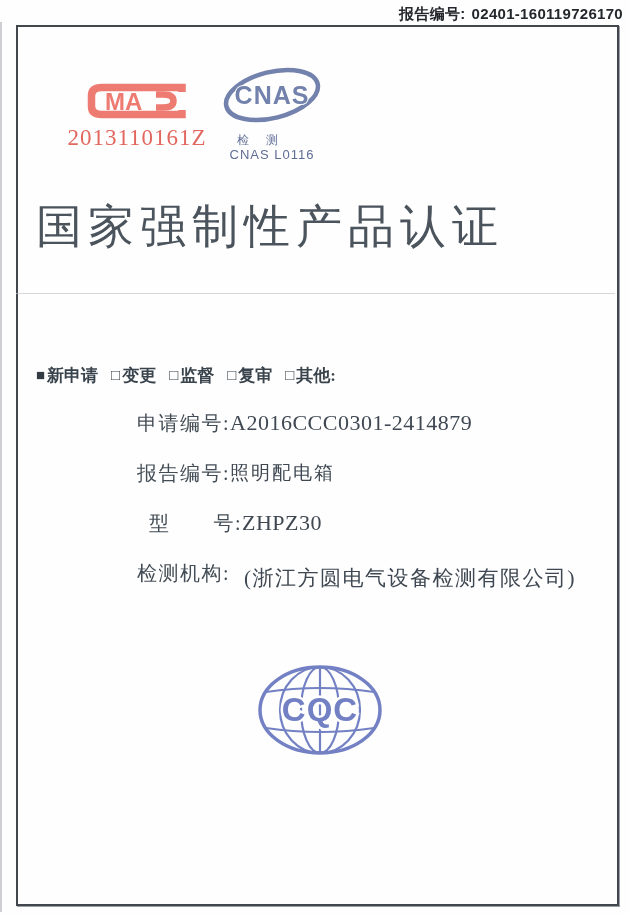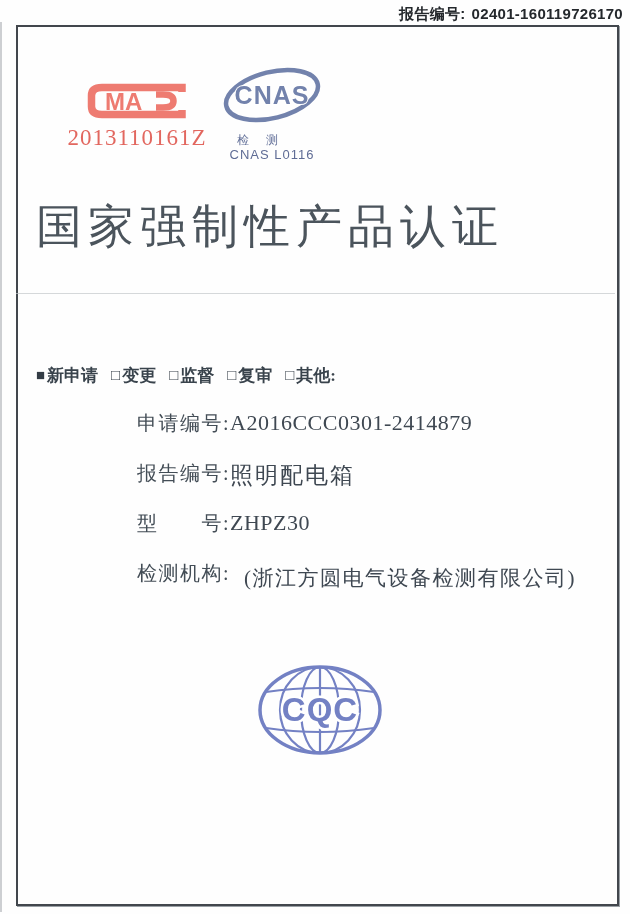--- a/index.html
+++ b/index.html
@@ -57,25 +57,25 @@
     display:flex; justify-content:flex-start; gap:13px;
     font-size:17px; font-weight:700; color:#39434c; z-index:1;margin-left:36px;
   }
   .opt { white-space:nowrap; }
   .opt .mark { font-size:15px; margin-right:2px; position:relative; top:-1px; color:#333c45; }
   
   .field-row { position:absolute; left:130px; display:flex; align-items:flex-start; z-index:1;text-align:right; }
   .field-row .label {
     flex:0 0 100px; font-size:20px; color:#434d56; letter-spacing:1.5px; white-space:nowrap;
   }
-  .field-row .value { font-size:23px; color:#3f4852; letter-spacing:2px; white-space:nowrap; }
+  .field-row .value { font-size:19px; color:#3f4852; letter-spacing:2px; white-space:nowrap; }
   .field-row .value.latin { font-size:22px; letter-spacing:.5px; }
   .row-appno   { top:410px; }
   .row-product { top:460px; }
-  .row-model   { top:510px; }
+  .row-model   { top:510px;margin-left:12px; }
   .row-org     { top:560px;gap:22px; }
   .org-lines .value { display:block; }
   .org-lines .value2 {
     display:block; font-size:21px; color:#3f4852; letter-spacing:1.5px;
     margin-top:4px; margin-left:-8px; white-space:nowrap;
   }
   svg text { font-family:"Liberation Sans", sans-serif; }
 </style>
 </head>
 <body>

